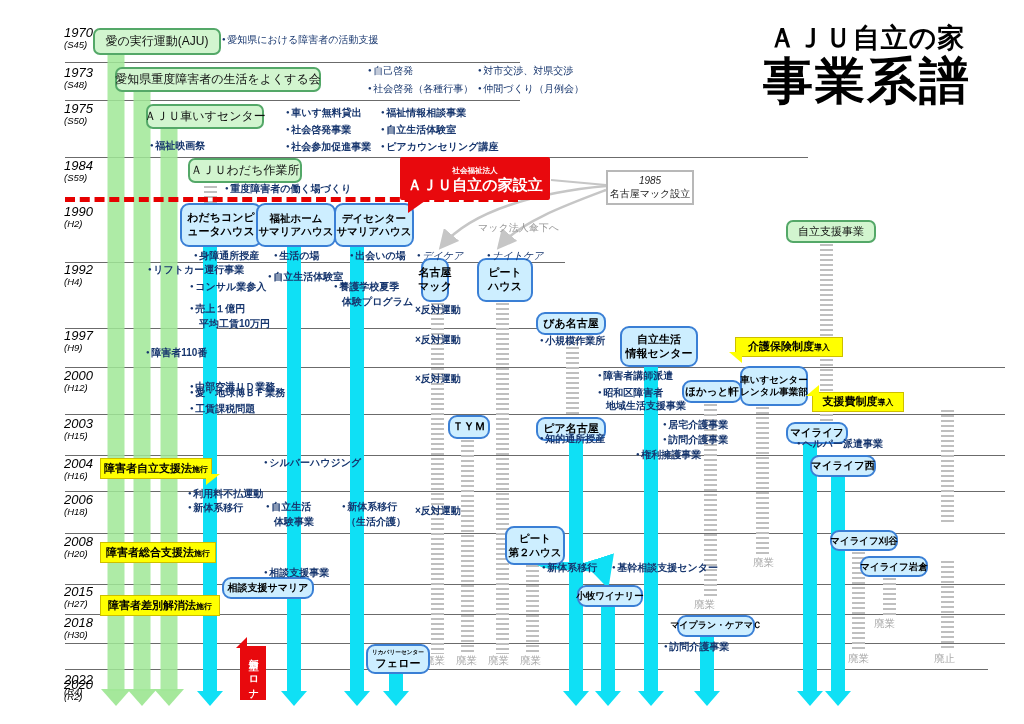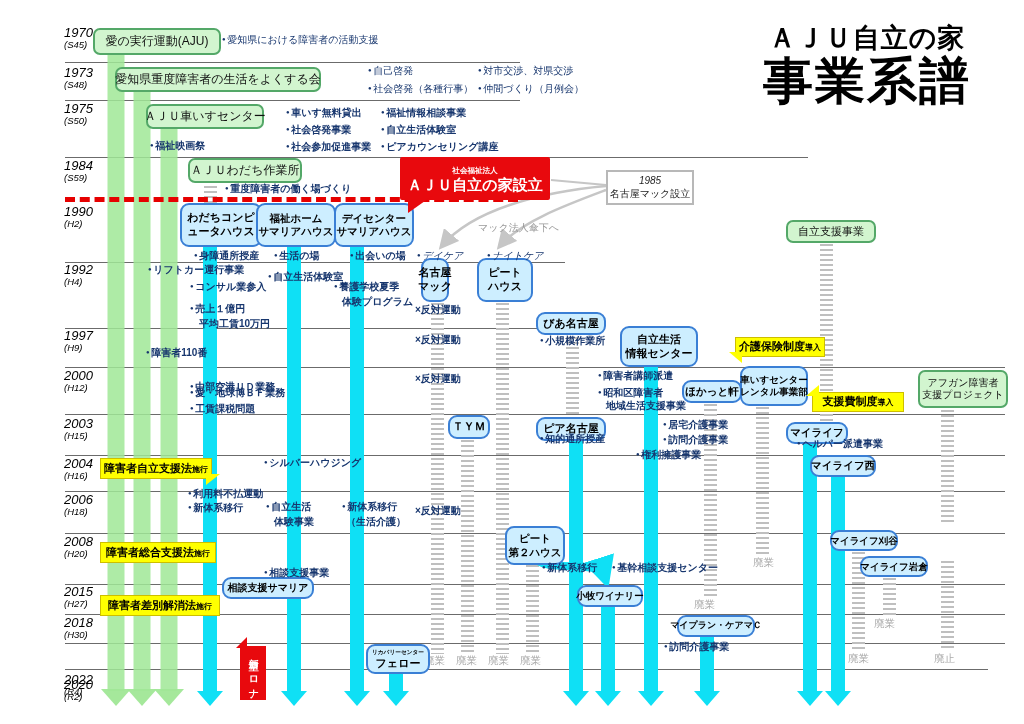--- a/index.html
+++ b/index.html
@@ -187,24 +187,20 @@
     </div>
     <div class="box green" style="left: 146px; top: 104px; width: 118px; height: 25px;">
       <div class="ln"><span class="">ＡＪＵ車いすセンター</span></div>
     </div>
     <div class="box green" style="left: 188px; top: 158px; width: 114px; height: 25px;">
       <div class="ln"><span class="">ＡＪＵわだち作業所</span></div>
     </div>
     <div class="box green" style="left: 786px; top: 220px; width: 90px; height: 23px; font-size: 11px;">
       <div class="ln"><span class="">自立支援事業</span></div>
     </div>
-    <div class="box green" style="left: 918px; top: 370px; width: 90px; height: 38px; font-size: 10px;">
-      <div class="ln"><span class="">アフガン障害者</span></div>
-      <div class="ln"><span class="">支援プロジェクト</span></div>
-    </div>
     <div class="box cyan" style="left: 180px; top: 203px; width: 82px; height: 44px;">
       <div class="ln"><span class="">わだちコンピ</span></div>
       <div class="ln"><span class="">ュータハウス</span></div>
     </div>
     <div class="box cyan" style="left: 256px; top: 203px; width: 80px; height: 44px; font-size: 10.5px;">
       <div class="ln"><span class="">福祉ホーム</span></div>
       <div class="ln"><span class="">サマリアハウス</span></div>
     </div>
     <div class="box cyan" style="left: 334px; top: 203px; width: 80px; height: 44px; font-size: 10.5px;">
       <div class="ln"><span class="">デイセンター</span></div>
@@ -264,21 +260,21 @@
       <div class="ln"><span class="">マイプラン・ケアマＣ</span></div>
     </div>
     <div class="box cyan" style="left: 366px; top: 644px; width: 64px; height: 30px; font-size: 11px;">
       <div class="ln small"><span class="small">リカバリーセンター</span></div>
       <div class="ln"><span class="">フェロー</span></div>
     </div>
     <div class="box white" style="left: 606px; top: 170px; width: 88px; height: 35px;">
       <div class="ln"><span class=" italic">1985</span></div>
       <div class="ln"><span class="">名古屋マック設立</span></div>
     </div>
-    <div class="box yellow" style="left: 735px; top: 337px; width: 90px; height: 20px;">
+    <div class="box yellow" style="left: 735px; top: 337px; width: 108px; height: 20px;">
       <div class="ln"><span class="">介護保険制度</span><span class="small">導入</span></div>
       <div class="tail y-bl"></div>
     </div>
     <div class="box yellow" style="left: 812px; top: 392px; width: 92px; height: 20px;">
       <div class="ln"><span class="">支援費制度</span><span class="small">導入</span></div>
       <div class="tail y-tl"></div>
     </div>
     <div class="box yellow" style="left: 100px; top: 458px; width: 112px; height: 21px;">
       <div class="ln"><span class="">障害者自立支援法</span><span class="small">施行</span></div>
       <div class="tail y-br"></div>

